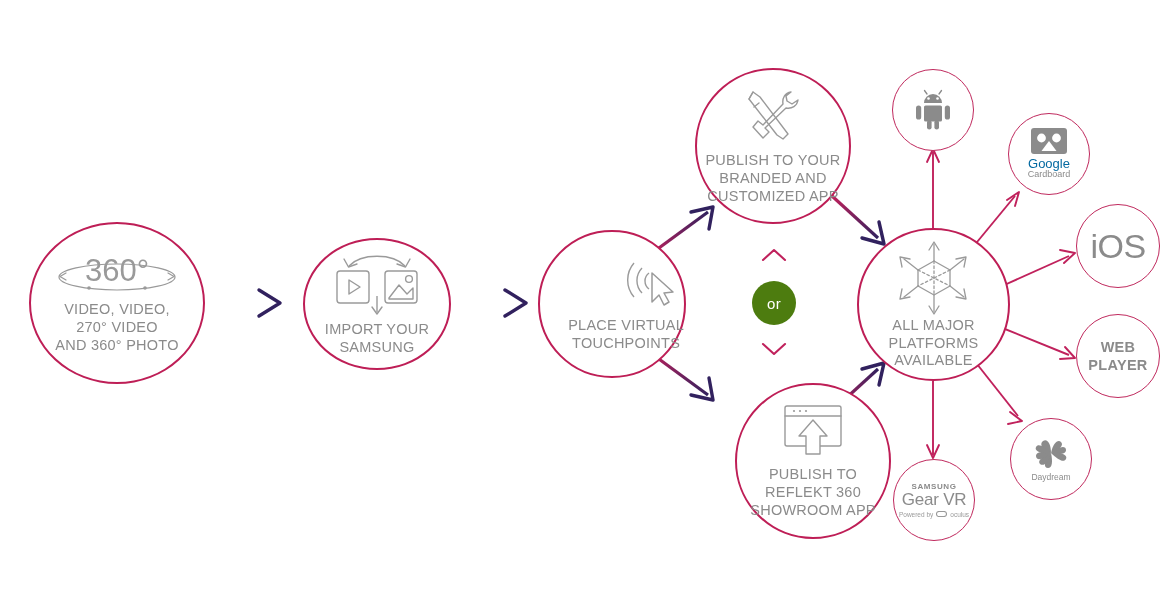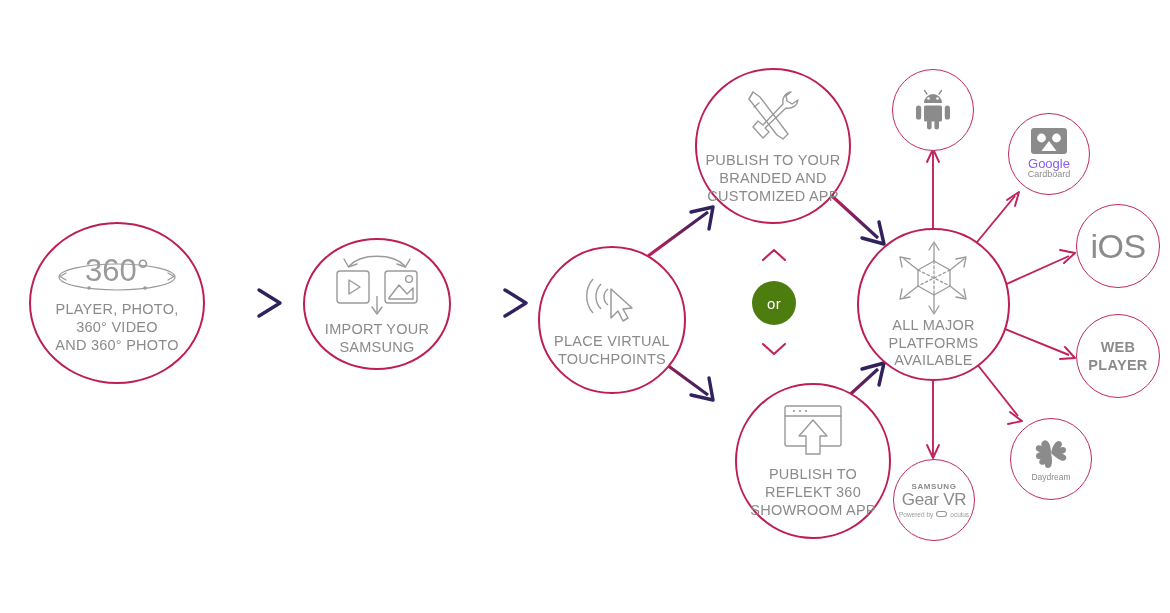--- a/index.html
+++ b/index.html
@@ -20,21 +20,21 @@
   
   .badge{border:1.6px solid #c02a5e;}
 
   .or-chip{position:absolute;width:44px;height:44px;border-radius:50%;
            background:#4d7c0f;color:#fff;display:flex;align-items:center;
            justify-content:center;font-size:15px;letter-spacing:.3px;}
 
   .icon{display:block;}
   .txt-ios{font-size:34px;color:#8b8b8b;letter-spacing:-.5px;font-weight:400;}
   .txt-web{font-size:14.5px;color:#8b8b8b;font-weight:700;line-height:1.25;letter-spacing:.3px;}
-  .g-word{font-size:13px;color:#8b5cf6;line-height:1.05;margin-top:3px;}
+  .g-word{font-size:13px;color:#0369a1;line-height:1.05;margin-top:3px;}
   .g-sub{font-size:9px;color:#8b8b8b;line-height:1.1;}
   .dd-word{font-size:8.5px;color:#8b8b8b;margin-top:2px;}
   .sams{font-size:8px;color:#8b8b8b;font-weight:700;letter-spacing:.6px;}
   .gear{font-size:17px;color:#8b8b8b;line-height:1.05;letter-spacing:-.2px;}
   .powered{font-size:6.5px;color:#9a9a9a;display:flex;align-items:center;gap:3px;margin-top:2px;}
 </style>
 </head>
 <body>
 
 <div id="stage">
@@ -126,22 +126,22 @@
   <div class="node big" style="left:29px;top:222px;width:176px;height:162px;">
     <svg class="icon" width="128" height="44" viewBox="0 0 128 44">
       <ellipse cx="64" cy="26" rx="58" ry="13" fill="none" stroke="#9a9a9a" stroke-width="1.2"></ellipse>
       <circle cx="36" cy="37" r="1.8" fill="#9a9a9a"></circle>
       <circle cx="92" cy="37" r="1.8" fill="#9a9a9a"></circle>
       <path d="M13,22 L7,25.5 L13,29" fill="none" stroke="#9a9a9a" stroke-width="1.2" stroke-linecap="round" stroke-linejoin="round"></path>
       <path d="M115,22 L121,25.5 L115,29" fill="none" stroke="#9a9a9a" stroke-width="1.2" stroke-linecap="round" stroke-linejoin="round"></path>
       <text x="64" y="30" text-anchor="middle" font-family="Liberation Sans, sans-serif" font-size="31" fill="#9a9a9a">360°</text>
     </svg>
     <div class="label" style="margin-top:6px;">
-      <div>PLAYER, PHOTO,</div>
-      <div>360° VIDEO</div>
+      <div>VIDEO, VIDEO,</div>
+      <div>270° VIDEO</div>
       <div>AND 360° PHOTO</div>
     </div>
   </div>
 
   <div class="node big" style="left:303px;top:238px;width:148px;height:132px;">
     <svg class="icon" width="92" height="66" viewBox="0 0 92 66">
       <rect x="6" y="19" width="32" height="32" rx="3" fill="none" stroke="#9a9a9a" stroke-width="1.4"></rect>
       <path d="M18,28 L29,35 L18,42 Z" fill="none" stroke="#9a9a9a" stroke-width="1.4" stroke-linejoin="round"></path>
       <rect x="54" y="19" width="32" height="32" rx="3" fill="none" stroke="#9a9a9a" stroke-width="1.4"></rect>
       <path d="M58,46 L68,33 L76,42 L82,36 L82,47 L58,47 Z" fill="none" stroke="#9a9a9a" stroke-width="1.4" stroke-linejoin="round"></path>
@@ -151,21 +151,21 @@
       <path d="M66,12 L74.5,15 L79,7" fill="none" stroke="#9a9a9a" stroke-width="1.4" stroke-linecap="round" stroke-linejoin="round"></path>
       <line x1="46" y1="44" x2="46" y2="60" stroke="#9a9a9a" stroke-width="1.4"></line>
       <path d="M41,55 L46,62 L51,55" fill="none" stroke="#9a9a9a" stroke-width="1.4" stroke-linecap="round" stroke-linejoin="round"></path>
     </svg>
     <div class="label" style="margin-top:3px;">
       <div>IMPORT YOUR</div>
       <div>SAMSUNG</div>
     </div>
   </div>
 
-  <div class="node big" style="left:538px;top:246px;width:148px;height:148px;">
+  <div class="node big" style="left:538px;top:230px;width:148px;height:148px;align-items:flex-end;">
     <svg class="icon" width="62" height="56" viewBox="0 0 62 56">
       <path d="M12,42 A26,26 0 0 1 12,8" fill="none" stroke="#9a9a9a" stroke-width="1.4"></path>
       <path d="M20,38 A18,18 0 0 1 20,13" fill="none" stroke="#9a9a9a" stroke-width="1.4"></path>
       <path d="M27,34 A10,10 0 0 1 27,18" fill="none" stroke="#9a9a9a" stroke-width="1.4"></path>
       <path d="M30,18 L30,47 L37,40 L42,50 L47,47 L42,38 L51,37 Z" fill="#ffffff" stroke="#9a9a9a" stroke-width="1.5" stroke-linejoin="round"></path>
     </svg>
     <div class="label" style="margin-top:6px;">
       <div>PLACE VIRTUAL</div>
       <div>TOUCHPOINTS</div>
     </div>

